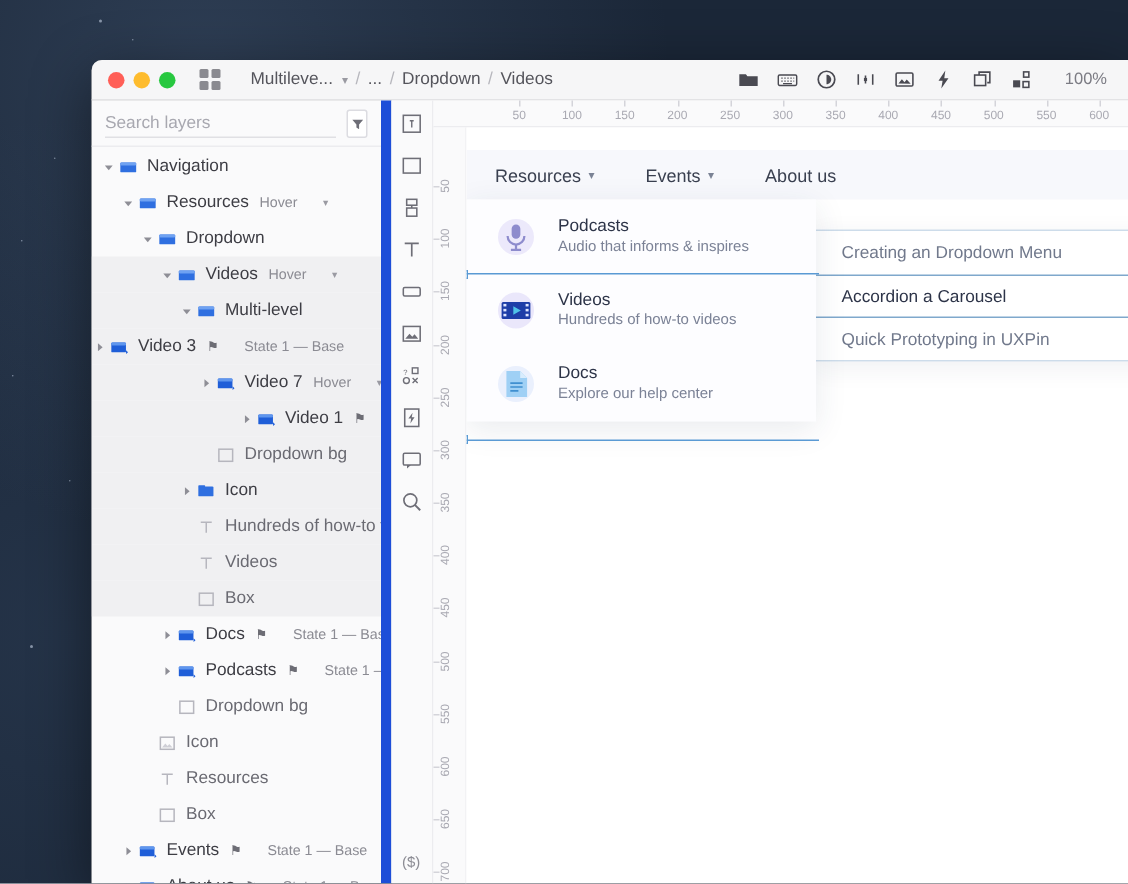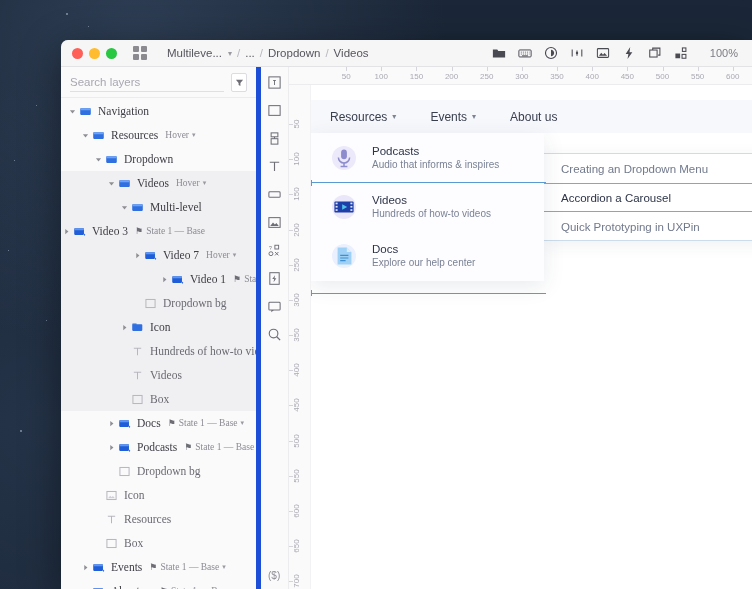--- a/index.html
+++ b/index.html
@@ -62,53 +62,53 @@
     margin-right: 14px;
   }
   .tbicon { width: 14px; height: 14px; color: #4a4a52; display: block; }
   #zoom-level { font-size: 11px; color: #7c7c84; margin-left: 10px; }
 
   
   #layers-sidebar {
     position: absolute; left: 0; top: 27px;
     width: 200px; height: 522px;
     background: #fafafb;
-    border-right: 5px solid #1d4ed8;
+    border-right: 7px solid #1d4ed8;
   }
   #search-row {
     height: 31px; display: flex; align-items: center;
     padding: 0 9px; gap: 7px;
     border-bottom: 1px solid #ececef;
   }
   #search-input {
     flex: 1; border: none; outline: none; background: transparent;
     font-size: 11.5px; color: #8e8e96;
     font-family: "Liberation Sans", sans-serif;
     border-bottom: 1px solid #e0e0e4; height: 19px;
   }
   #search-input::placeholder { color: #a8a8b0; }
   #filter-button {
     width: 19px; height: 19px; border: 1px solid #dcdce1;
     border-radius: 2px; background: #fff;
     display: flex; align-items: center; justify-content: center;
   }
 
-  #layer-tree { position: absolute; top: 32px; left:0; right:0; bottom:0; overflow: hidden; font-family: Liberation Serif, serif; }
+  #layer-tree { position: absolute; top: 32px; left:0; right:0; bottom:0; overflow: hidden; }
   .layer-row {
     height: 24px; display: flex; align-items: center;
     font-size: 11.5px; color: #3d3d44; white-space: nowrap;
   }
   .layer-row.highlight { background: #f0f0f2; }
   .tw { width: 11px; display:flex; align-items:center; justify-content:center; flex: 0 0 11px; }
   .tw svg { display:block; }
   .licon { width: 15px; flex: 0 0 15px; display:flex; align-items:center; justify-content:center; margin-right: 5px; }
   .lname { color: #3d3d44; }
   .lname.muted { color: #6a6a72; }
   .state-badge {
-    margin-left: 7px; display: flex; align-items: center; gap: 3px;
+    margin-left: 7px; display: flex; align-items: center; gap: 17px;
     font-size: 9.5px; color: #8b8b93;
   }
   .state-badge .flag { color: #6d6d75; font-size: 9px; }
   .state-badge .chev { font-size: 7px; color: #9a9aa2; }
 
   
   #canvas-area {
     position: absolute; left: 200px; top: 27px;
     width: 491px; height: 522px;
     background: #ffffff;

